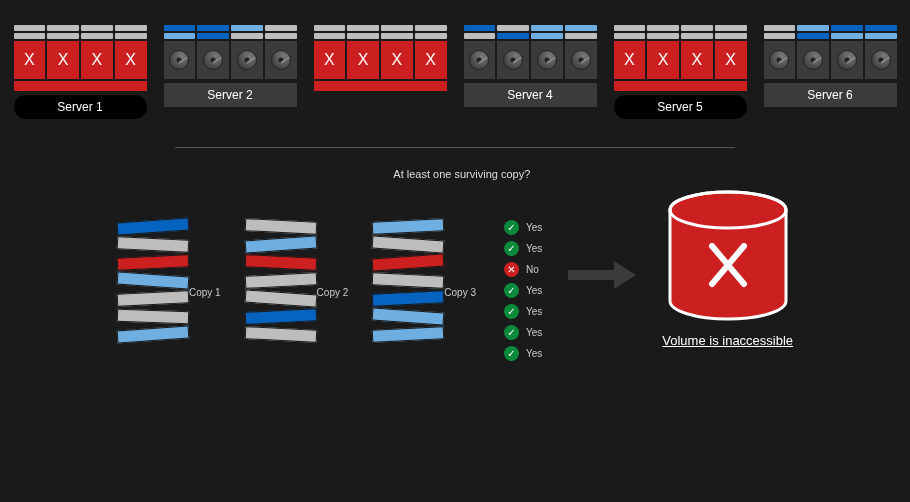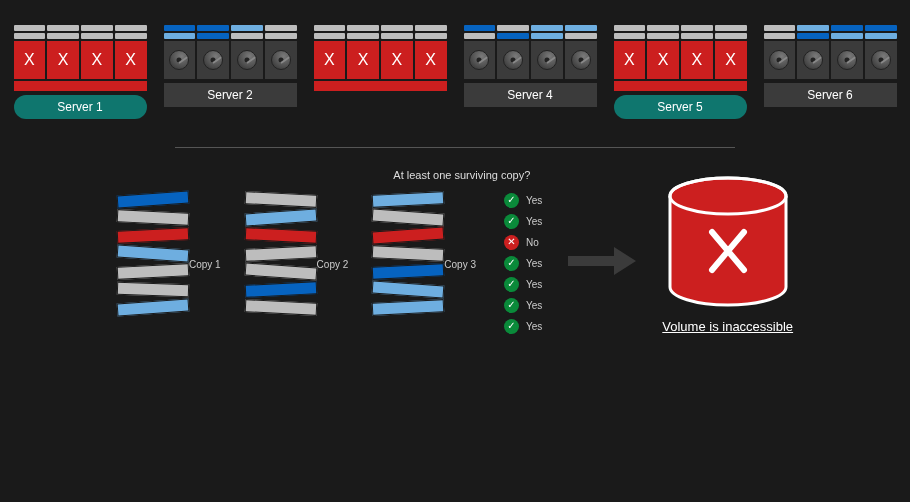--- a/index.html
+++ b/index.html
@@ -51,42 +51,42 @@
   }
   .drive-disk .arm {
     position: absolute; width: 10px; height: 2px; background: #888;
     transform: rotate(-35deg); transform-origin: left center;
     left: 50%; top: 55%;
   }
   .server-label {
     margin-top: 4px; text-align: center; font-size: 12px;
     color: #fff; padding: 5px 17px;
   }
-  .server.failed .server-label { background: #0f766e; border-radius: 12px; }
+  .server.failed .server-label { background: #000000; border-radius: 12px; }
   .server.ok .server-label { background: #3b3b3b; }
   .server.failed .base { height: 10px; background: #cc1f1f; margin-top: 2px; }
   .server.ok .base { height: 0; }
 
   
   .divider {
     margin: 28px auto 0 auto;
     width: 560px; height: 1px;
     background: #555;
   }
 
   
   .bottom {
     display: flex;
     align-items: center;
     justify-content: center;
     gap: 20px;
     padding: 20px 5px 0 5px;
     position: relative;
   }
-  .copies-area { display: flex; flex-direction: column; align-items: center; }
+  .copies-area { display: flex; flex-direction: column; align-items: center; gap: 28px; }
   .question {
     font-size: 11px; color: #ddd; margin-bottom: 12px;
     width: 100%; text-align: right; padding-right: 12px;
   }
   .copies-checks { display: flex; gap: 28px; align-items: flex-start; }
   .copies { display: flex; gap: 24px; }
   .copy { display: flex; flex-direction: row; align-items: center; }
   .stripes { position: relative; width: 72px; height: 132px; }
   .stripe {
     position: absolute; width: 72px; height: 13px;

